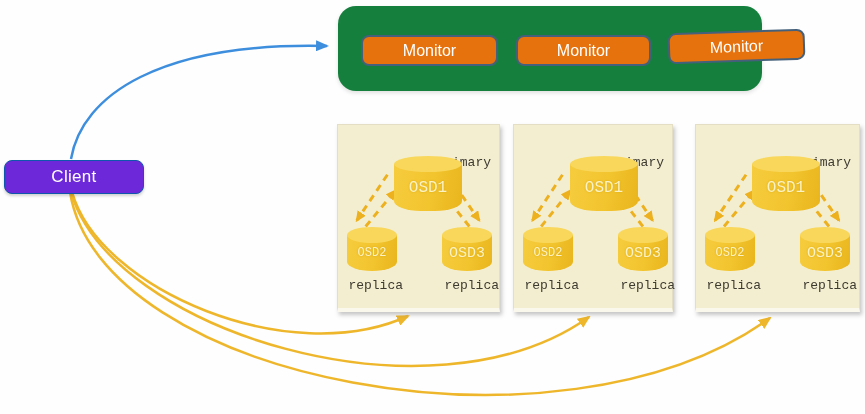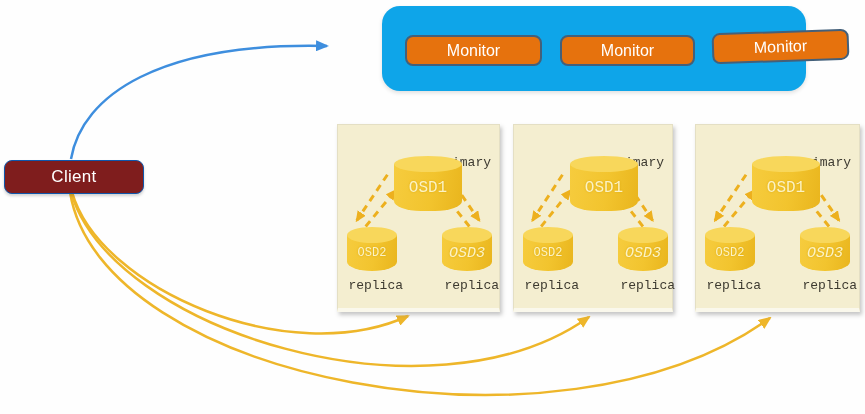--- a/index.html
+++ b/index.html
@@ -5,32 +5,31 @@
   html,body{margin:0;padding:0;background:#ffffff;}
   .canvas{
     position:relative;width:865px;height:414px;background:#fefefe;overflow:hidden;
     font-family:"Liberation Sans",sans-serif;
   }
   svg.overlay{position:absolute;left:0;top:0;width:865px;height:414px;z-index:1;}
 
   
   .client{
     position:absolute;left:4px;top:160px;width:138px;height:32px;z-index:2;
-    background:#7f1d1d;border:1px solid #0f57ac;border-radius:8px;
+    background:#6d28d9;border:1px solid #0f57ac;border-radius:8px;
     display:flex;align-items:center;justify-content:center;
     color:#ffffff;font-size:17px;letter-spacing:.3px;
     box-shadow:0 2px 3px rgba(0,0,0,.18);
   }
 
   
   .moncluster{
     position:absolute;left:338px;top:6px;width:424px;height:85px;z-index:2;
-    background:#0ea5e9;border-radius:18px;
+    background:#15803d;border-radius:18px;
     box-shadow:0 2px 4px rgba(0,0,0,.12);
-    margin-left:44px;
   }
   .monitor{
     position:absolute;top:29px;width:137px;height:31px;
     background:#E6720D;border:2px solid #44607A;border-radius:8px;
     display:flex;align-items:center;justify-content:center;
     color:#fff;font-size:16px;box-sizing:border-box;
   }
   .monitor.m1{left:23px;}
   .monitor.m2{left:178px;width:135px;}
   .monitor.m3{left:330px;top:25px;transform:rotate(-2deg);}
@@ -67,21 +66,21 @@
     font-family:"Liberation Mono",monospace;color:#FCF3C4;
     text-shadow:0 0 2px rgba(216,164,8,.9);
   }
   .cyl::before{
     content:"";position:absolute;left:0;top:-8px;width:100%;height:16px;
     background:#F8D75B;border-radius:50%;
   }
   .cyl .cyl-label{position:relative;z-index:1;}
   .cyl.osd1{left:56px;top:39px;width:68px;height:47px;font-size:16px;}
   .cyl.osd2{left:9px;top:110px;width:50px;height:36px;font-size:12px;}
-  .cyl.osd3{left:104px;top:110px;width:50px;height:36px;font-size:15px;font-style:italic;}
+  .cyl.osd3{left:104px;top:110px;width:50px;height:36px;font-size:15px;}
 
   .dash{stroke:#EDB01E;stroke-width:3;stroke-dasharray:7 5.5;fill:none;}
 </style>
 </head>
 <body>
 
 <div class="canvas">
 
   <svg class="overlay" viewBox="0 0 865 414" xmlns="http://www.w3.org/2000/svg">
     <defs>

